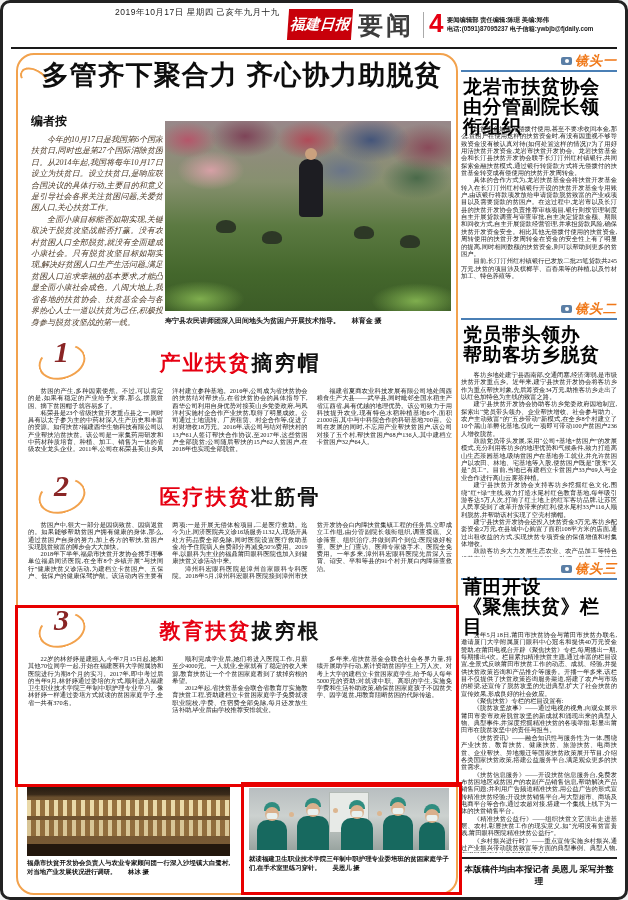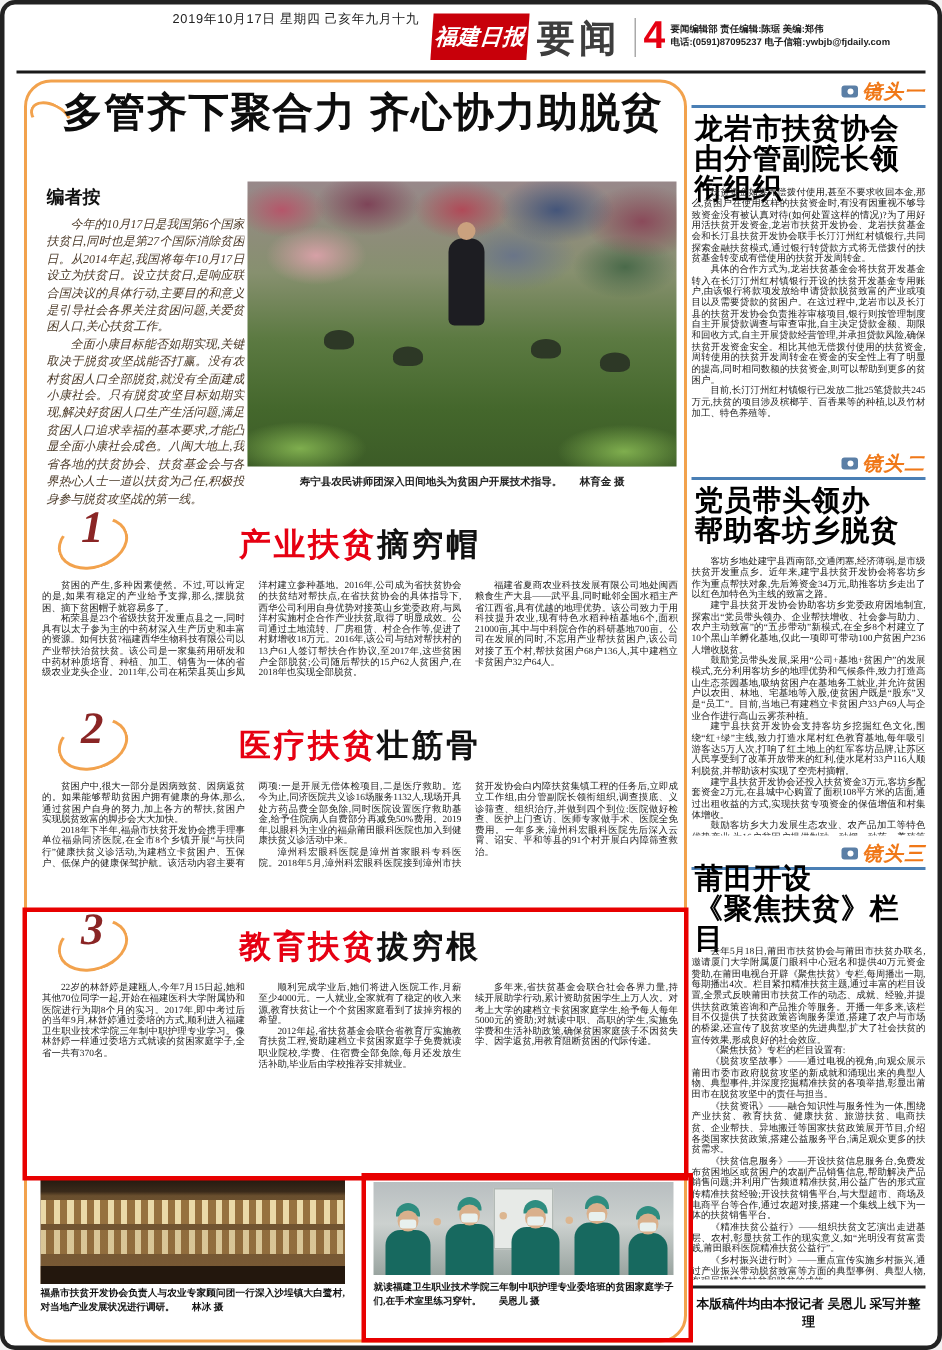--- a/index.html
+++ b/index.html
@@ -23,21 +23,21 @@
   
   .main-frame{position:absolute;left:13px;top:50px;width:438px;height:838px;
               border:2px solid #f2a24d;border-radius:18px;z-index:1;}
   .headline-swirl{position:absolute;left:16px;top:66px;width:26px;height:15px;border:2px solid #f2a24d;
               border-radius:50%;border-bottom-color:transparent;border-right-color:transparent;
               transform:rotate(28deg);z-index:2;}
   .headline{position:absolute;left:34px;top:54px;width:410px;text-align:center;font-size:27px;
             font-weight:bold;color:#0d0d0d;letter-spacing:1px;z-index:2;
             font-family:"Liberation Sans",sans-serif;}
   
-  .ed-note{position:absolute;left:28px;top:120px;width:132px;height:222px;overflow:hidden;z-index:2;}
+  .ed-note{position:absolute;left:28px;top:110px;width:132px;height:222px;overflow:hidden;z-index:2;}
   .ed-title{font-size:12px;font-weight:bold;color:#111;margin:0 0 4px 0;
             font-family:"Liberation Sans",sans-serif;}
   .ed-note p{margin:0;font-size:8px;line-height:11.4px;font-style:italic;color:#4a3826;
              text-indent:2em;text-align:justify;}
   
   .photo-main{position:absolute;left:162px;top:118px;width:286px;height:190px;overflow:hidden;z-index:2;
     background:
       radial-gradient(ellipse 42px 26px at 8% 10%,#b5566a,transparent 70%),
       radial-gradient(ellipse 50px 30px at 28% 8%,#7e4458,transparent 70%),
       radial-gradient(ellipse 46px 28px at 50% 10%,#b04a58,transparent 70%),
@@ -48,21 +48,21 @@
       radial-gradient(ellipse 50px 30px at 88% 30%,#4a6a4a,transparent 70%),
       linear-gradient(180deg,#98888a 0%,#87906f 32%,#5c7a42 55%,#44672c 80%,#3c5c27 100%);}
   .fig-man{position:absolute;left:47%;top:20%;width:24px;height:58px;background:#1d1d22;
            border-radius:9px 9px 4px 4px;}
   .fig-man::before{content:"";position:absolute;top:-11px;left:6px;width:12px;height:12px;
            border-radius:50%;background:#caa17e;}
   .crouch{position:absolute;width:20px;height:13px;background:#2d3826;border-radius:50% 50% 35% 35%;}
   .plant{position:absolute;width:90px;height:36px;background:
          radial-gradient(ellipse at center,#7fae4e,transparent 70%);}
   
-  .cap-main{position:absolute;left:162px;top:313px;width:286px;text-align:center;font-size:7px;
+  .cap-main{position:absolute;left:162px;top:313px;width:286px;text-align:left;font-size:7px;
             font-weight:bold;color:#222;z-index:2;}
   .photo-cap{position:absolute;font-size:6.4px;line-height:8.6px;text-align:justify;font-weight:bold;
              color:#111;z-index:6;}
   .credit{margin-left:10px;font-weight:bold;}
   
   .sec-head{position:absolute;left:25px;width:424px;height:46px;text-align:center;z-index:2;}
   .sec-num{position:absolute;left:6px;top:-6px;width:56px;height:48px;}
   .num-arc{position:absolute;left:4px;top:10px;width:44px;height:30px;border:2px solid #f2a24d;
            border-radius:50%;border-top-color:transparent;transform:rotate(-18deg);}
   .num-glyph{position:absolute;left:20px;top:0px;font:italic bold 30px "Liberation Serif",serif;

